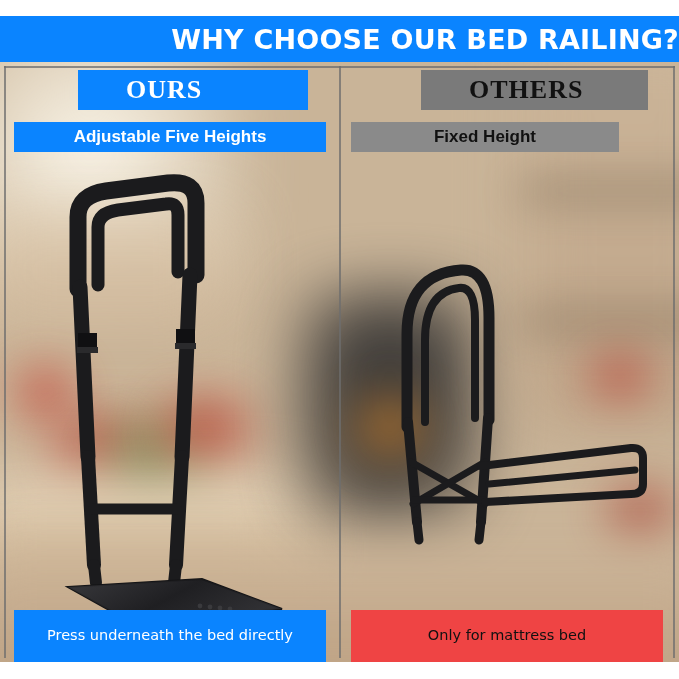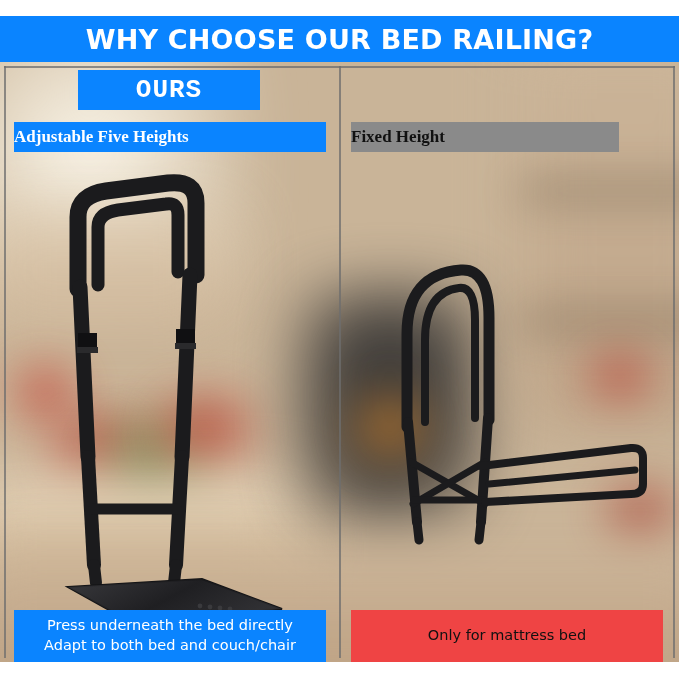--- a/index.html
+++ b/index.html
@@ -21,21 +21,21 @@
   
   .header-bar {
     position: absolute;
     left: 0;
     top: 16px;
     width: 679px;
     height: 46px;
     background: #0a84ff;
     display: flex;
     align-items: center;
-    justify-content: center;
+    justify-content: flex-end;
   }
   .header-title {
     color: #ffffff;
     font-size: 27px;
     font-weight: bold;
     letter-spacing: 0.2px;
     white-space: nowrap;
     font-family: "DejaVu Sans", sans-serif;
   }
 
@@ -68,23 +68,24 @@
     filter: blur(14px);
   }
   .blob.soft { filter: blur(22px); }
   .blob.vsoft { filter: blur(32px); }
 
   
   .pill {
     position: absolute;
     display: flex;
     align-items: center;
-    justify-content: center;
+    justify-content: flex-start;
     font-weight: bold;
-    font-family: Liberation Mono, monospace;
+    font-family: Liberation Serif, serif;
+    padding-left: 48px;
   }
   .pill-ours {
     left: 78px;
     top: 8px;
     width: 182px;
     height: 40px;
     background: #0a84ff;
     color: #ffffff;
     font-size: 26px;
     letter-spacing: 1px;
@@ -96,23 +97,24 @@
     height: 40px;
     background: #7a7a7a;
     color: #111111;
     font-size: 26px;
     letter-spacing: 1px;
   }
   .bar-sub {
     position: absolute;
     display: flex;
     align-items: center;
+    justify-content: center;
     font-weight: bold;
     font-size: 17px;
-    font-family: Liberation Serif, serif;
+    font-family: Liberation Sans, sans-serif;
   }
   .bar-ours-sub {
     left: 14px;
     top: 60px;
     width: 312px;
     height: 30px;
     background: #0a84ff;
     color: #ffffff;
   }
   .bar-others-sub {
@@ -273,30 +275,32 @@
         <path d="M96 300 L94 318" stroke-width="9"></path>
 
         <path d="M96 244 L246 226 Q258 225 258 236 L258 262 Q258 272 246 272 L100 280" stroke-width="8"></path>
         <path d="M104 262 L250 248" stroke-width="7"></path>
       </g>
     </svg>
 
     <div class="pill pill-ours">
       <span>OURS</span>
     </div>
+    <div class="pill pill-others">
+      <span>OTHERS</span>
+    </div>
 
     <div class="bar-sub bar-ours-sub">
       <span>Adjustable Five Heights</span>
     </div>
     <div class="bar-sub bar-others-sub">
       <span>Fixed Height</span>
     </div>
 
     <div class="caption caption-ours">
       <div>Press underneath the bed directly</div>
-      <div>Adapt to both bed and couch/chair</div>
     </div>
     <div class="caption caption-others">
       <div>Only for mattress bed</div>
     </div>
 
   </div>
 </div>
 
 </body></html>

